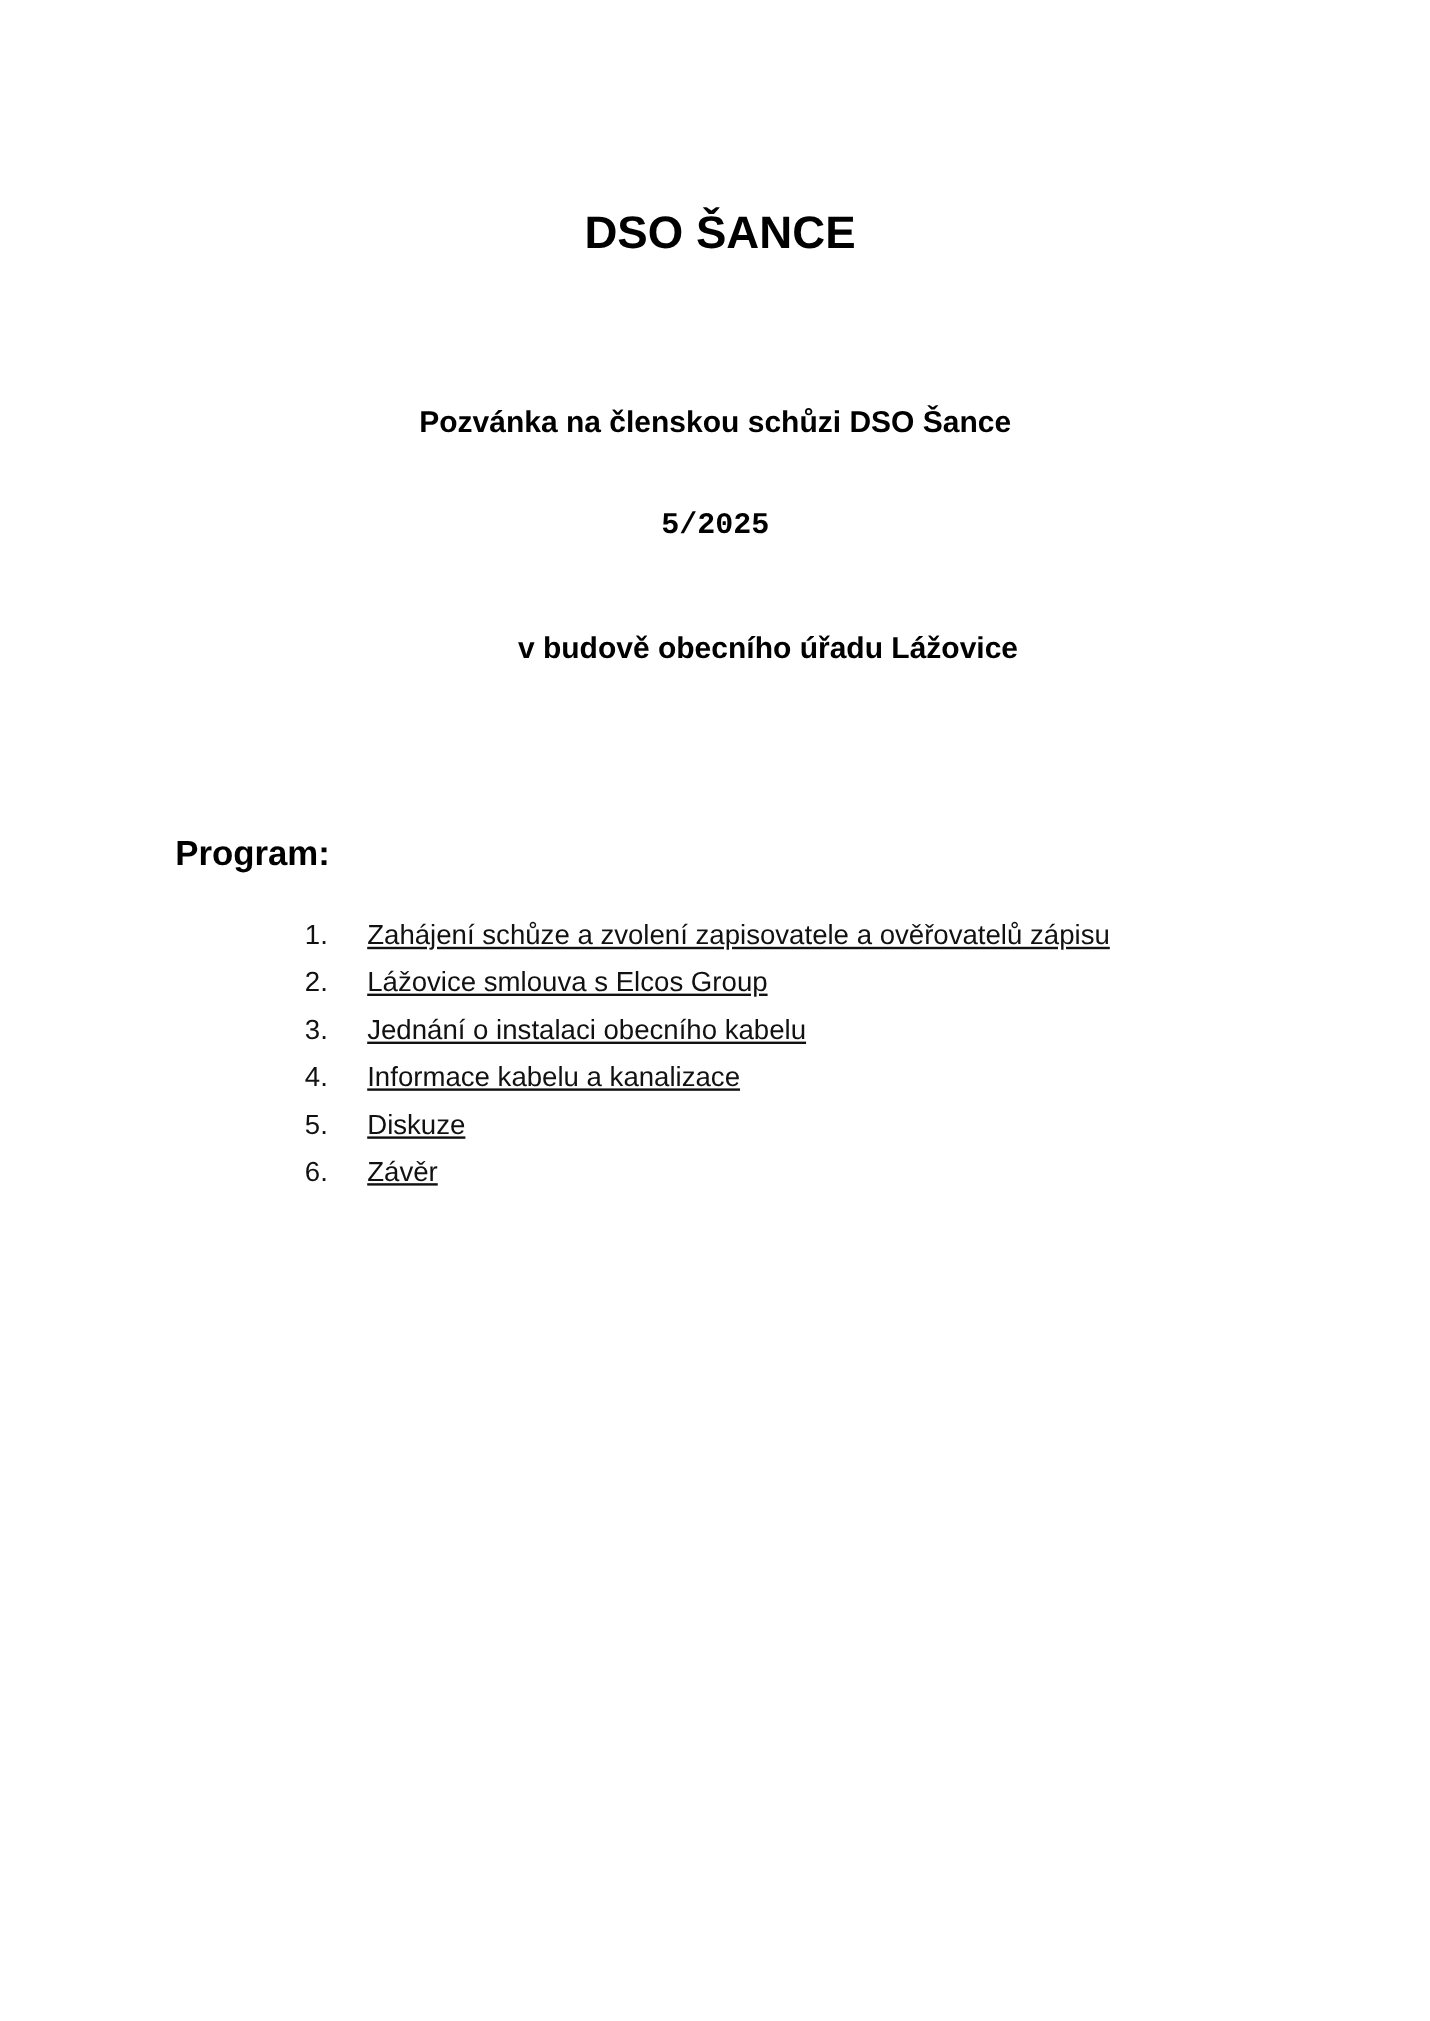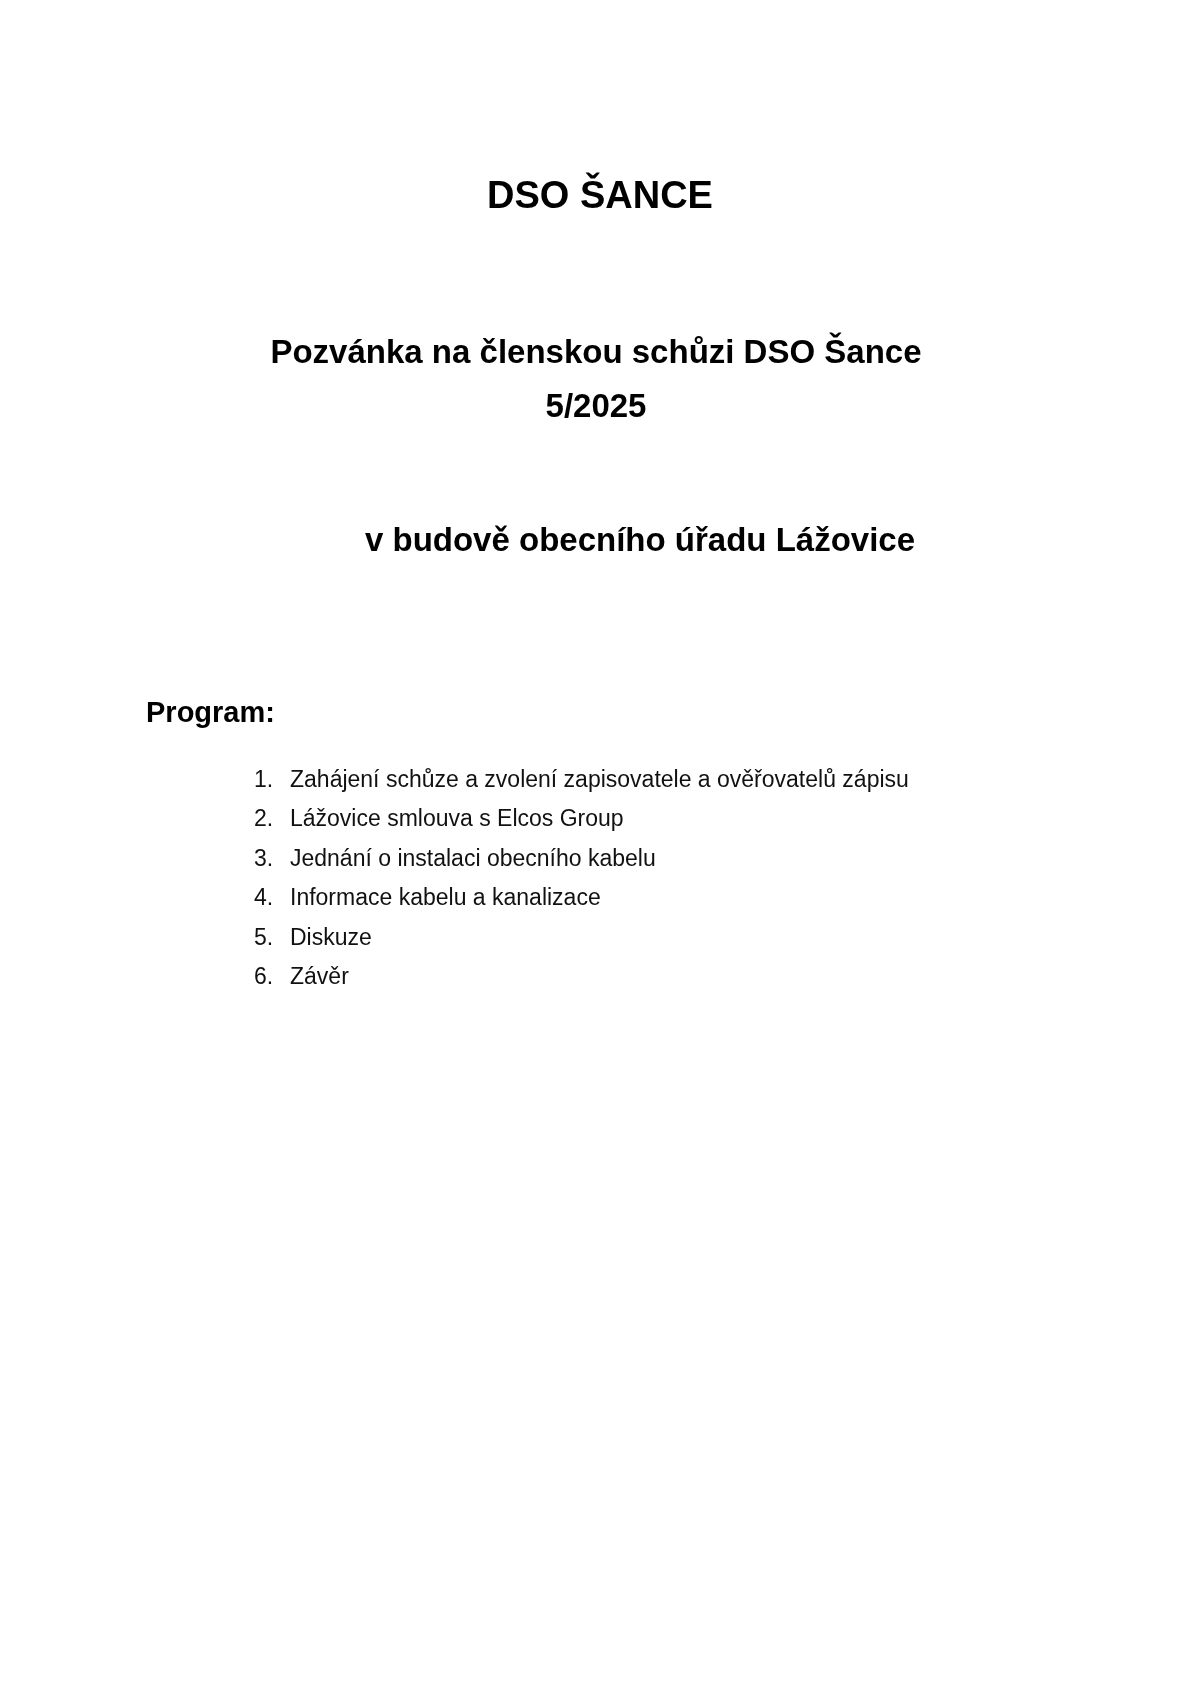--- a/index.html
+++ b/index.html
@@ -30,26 +30,26 @@
       font-size: 38px;
       line-height: 46px;
       margin: 4px;
     }
     .center-line {
       position: absolute;
       left: 0; width: 1192px;
       text-align: center;
       font-family: "Liberation Sans", sans-serif;
       font-weight: bold;
-      font-size: 33px;
+      font-size: 25px;
       line-height: 40px;
       margin: 0;
     }
     .l1 { top: 332px; }
-    .l2 { top: 386px; }
+    .l2 { top: 418px; font-family: Liberation Mono, monospace; }
     .l3 { top: 475px; }
     .l4 { top: 520px; padding-left: 44px; }
     .program-heading {
       position: absolute;
       left: 146px;
       top: 692px;
       font-family: "Liberation Sans", sans-serif;
       font-weight: bold;
       font-size: 29px;
       line-height: 40px;
@@ -71,21 +71,22 @@
       line-height: 30px;
       position: relative;
       white-space: nowrap;
     }
     .agenda .num {
       position: absolute;
       left: 254px;
     }
     .agenda .text {
       position: absolute;
-      left: 290px;
+      left: 306px;
+      text-decoration: underline;
     }
   </style>
 </head>
 <body>
 
 <div class="page">
   <h1 class="title">DSO ŠANCE</h1>
 
   <p class="center-line l1">Pozvánka na členskou schůzi DSO Šance</p>
   <p class="center-line l2">5/2025</p>

